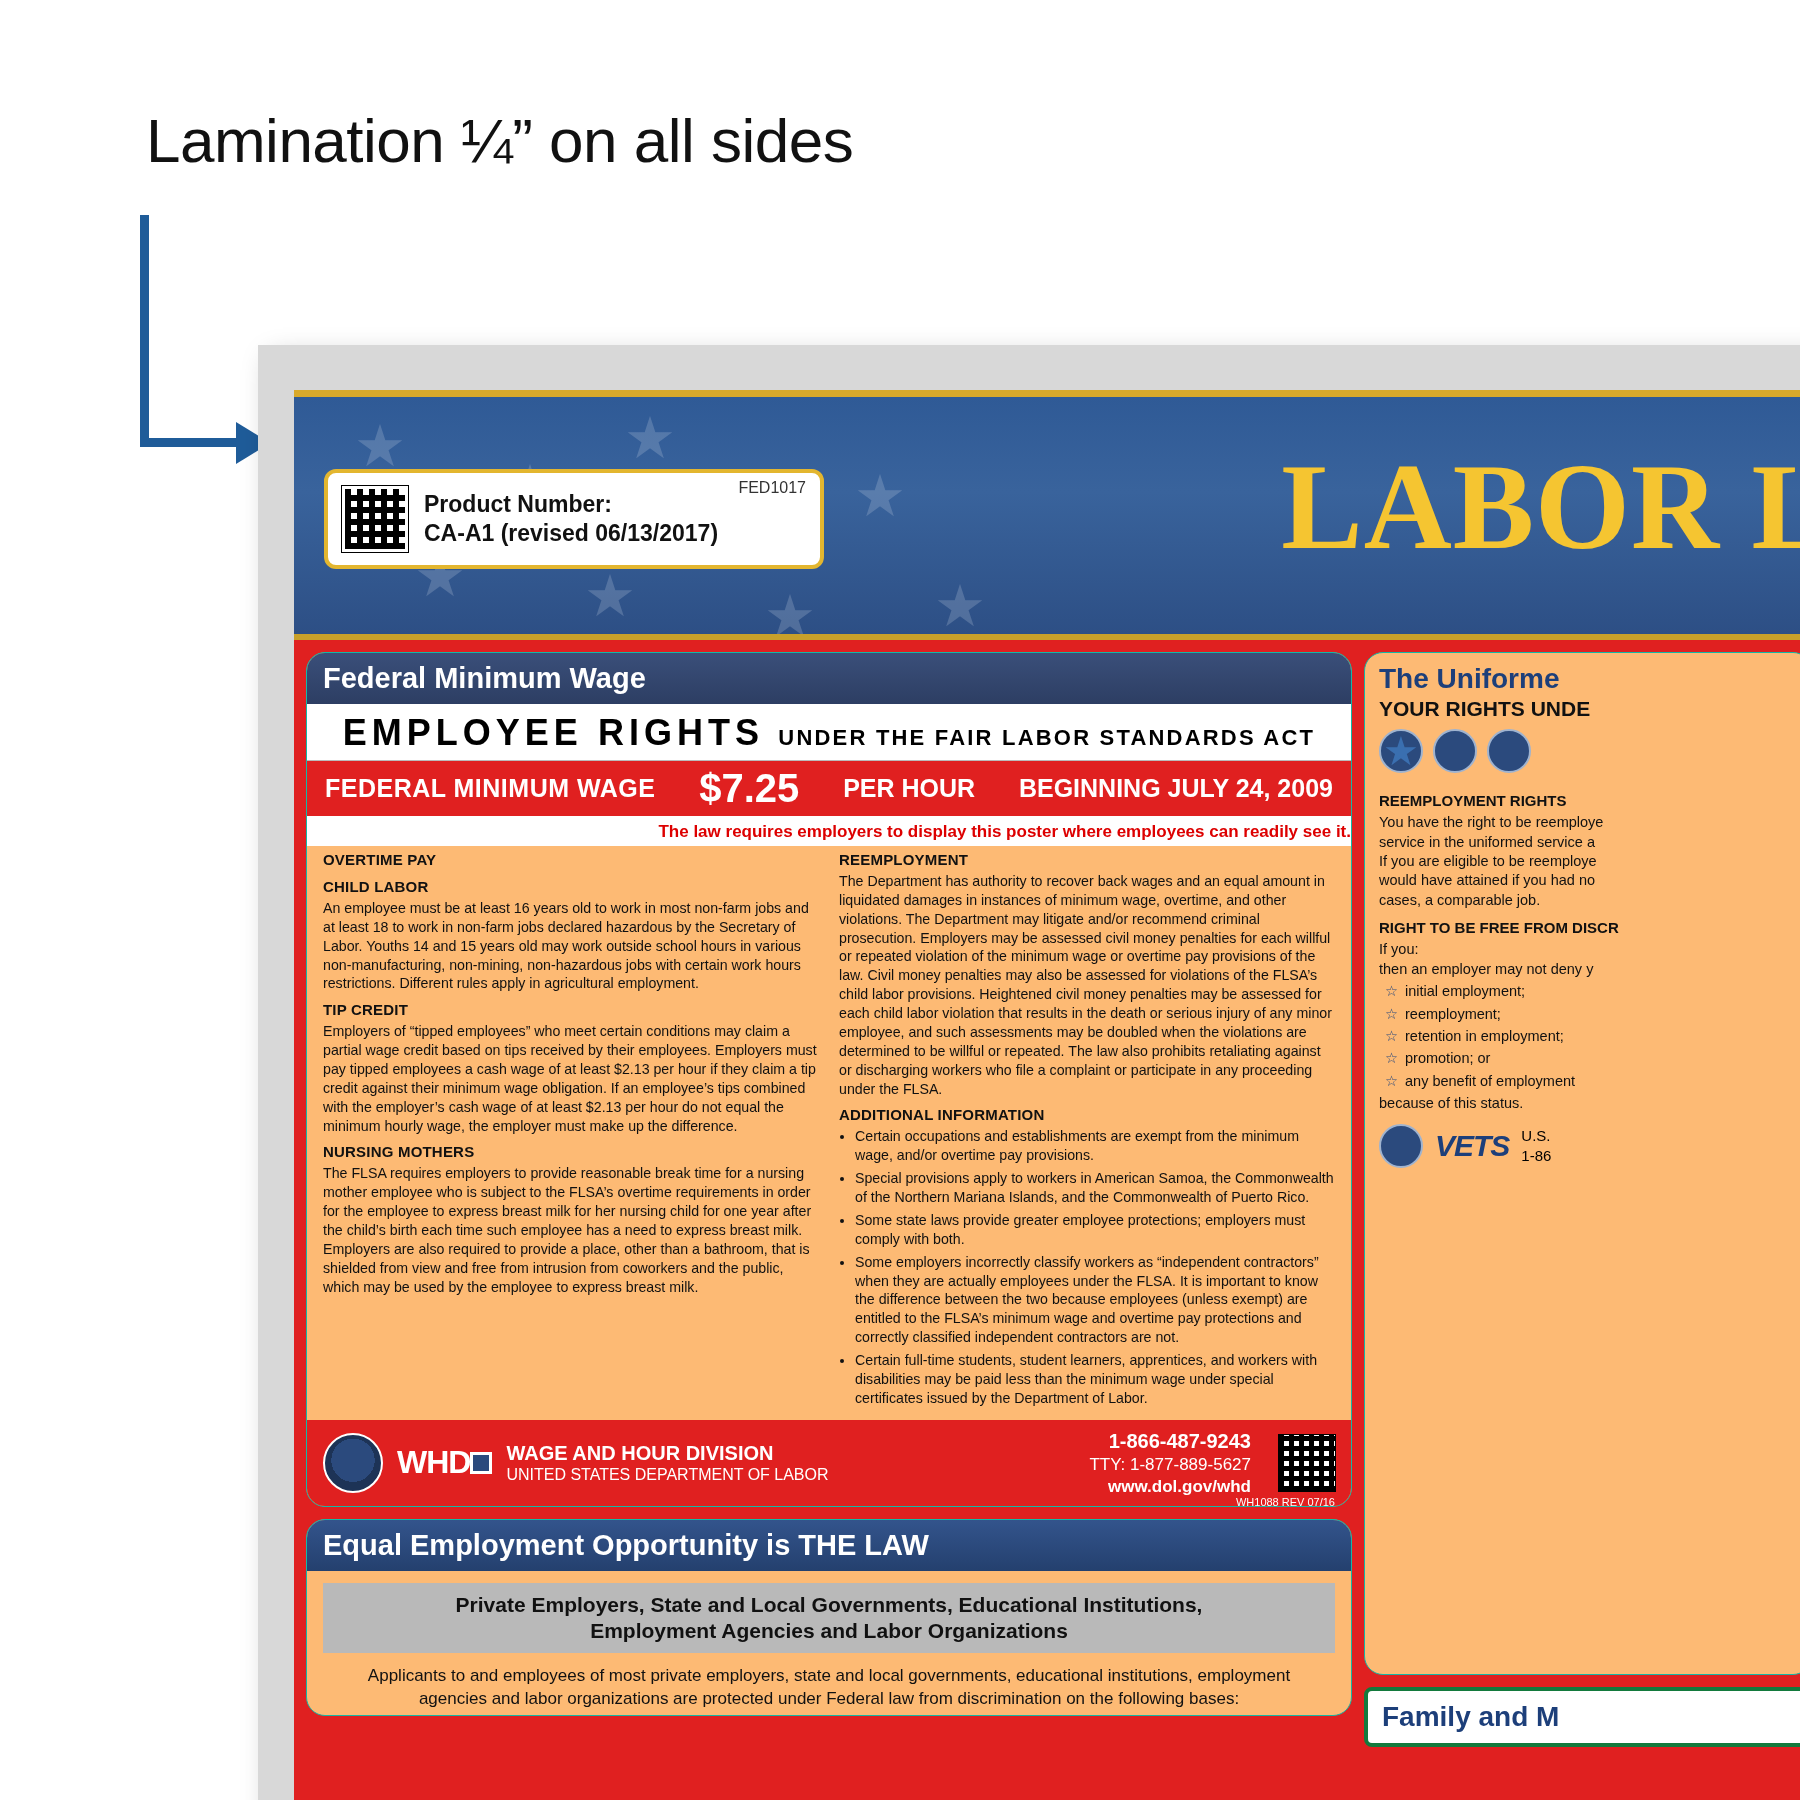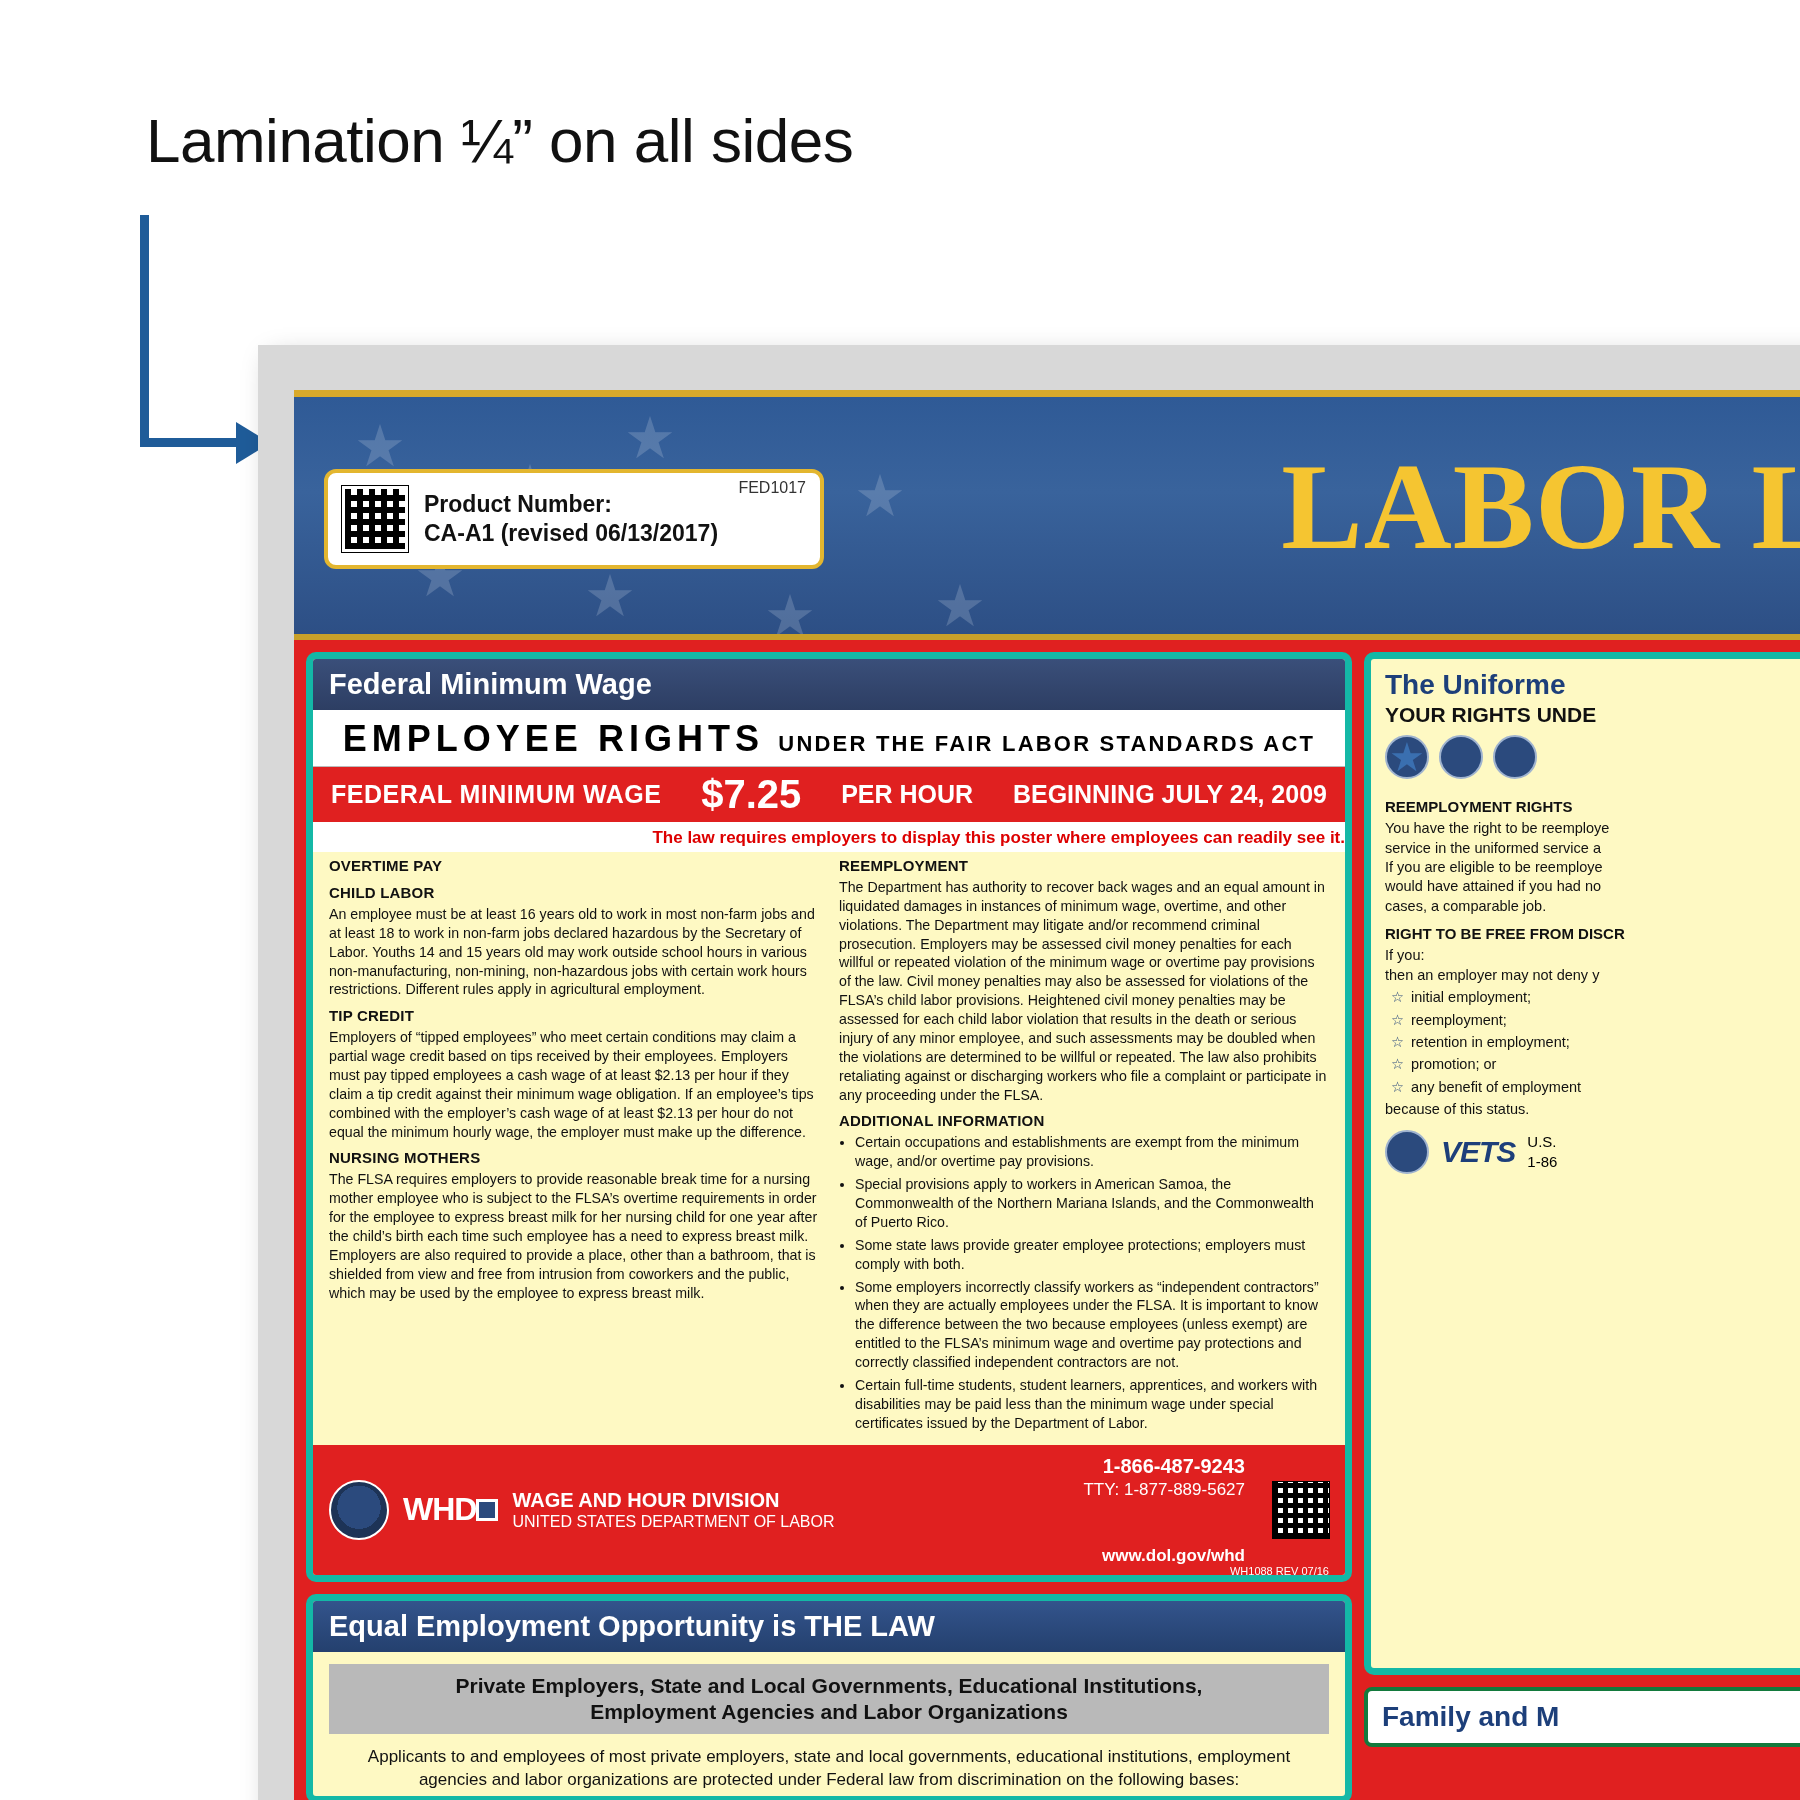--- a/index.html
+++ b/index.html
@@ -85,23 +85,23 @@
     position:relative;
     background:#e02020;
     padding:12px;
     height:1203px;
   }
   .cols { display:flex; gap:12px; height:100%; }
   .col-left { width:1046px; flex:0 0 1046px; }
   .col-right { flex:1; }
 
   .panel {
-    background:#fef9c3;
-    border:7px solid #14b8a6;
-    border-radius:10px;
+    background:#fdba74;
+    border:1px solid #14b8a6;
+    border-radius:19px;
     overflow:hidden;
   }
   .panel-head {
     background:linear-gradient(180deg,#3a4f7a 0%,#2d3e63 100%);
     color:#fff; font-size:29px; font-weight:bold;
     padding:9px 16px;
   }
   .panel-head.blue2 { background:linear-gradient(180deg,#33548c,#24406e); }
 
   .er-bar {
@@ -150,21 +150,21 @@
   .whd-logo {
     font-size:32px; font-weight:bold; color:#fff; letter-spacing:-1px;
     display:flex; align-items:center; 
   }
   .whd-flag { width:22px; height:22px; background:#fff; position:relative; }
   .whd-flag:after { content:""; position:absolute; inset:3px; background:#2b4a7d; }
   .whd-txt { font-size:20px; font-weight:bold; line-height:1.22; }
   .whd-txt .sub { font-size:16px; font-weight:normal; }
   .whd-right { margin-left:auto; text-align:right; font-size:17px; line-height:1.3; }
   .whd-right .ph { font-size:20px; font-weight:bold; }
-  .whd-right .url { font-weight:bold;margin-top:44px; }
+  .whd-right .url { font-weight:bold; }
   .qr-sm {
     width:56px; height:56px; margin-left:14px;
     background:
       repeating-linear-gradient(90deg,#000 0 5px,#fff 5px 10px),
       repeating-linear-gradient(0deg,#000 0 5px,#fff 5px 10px);
     background-blend-mode:multiply;
     outline:1px solid #000;
   }
   .wh-rev { position:absolute; right:16px; bottom:-2px; font-size:11px; color:#fff; }
 

